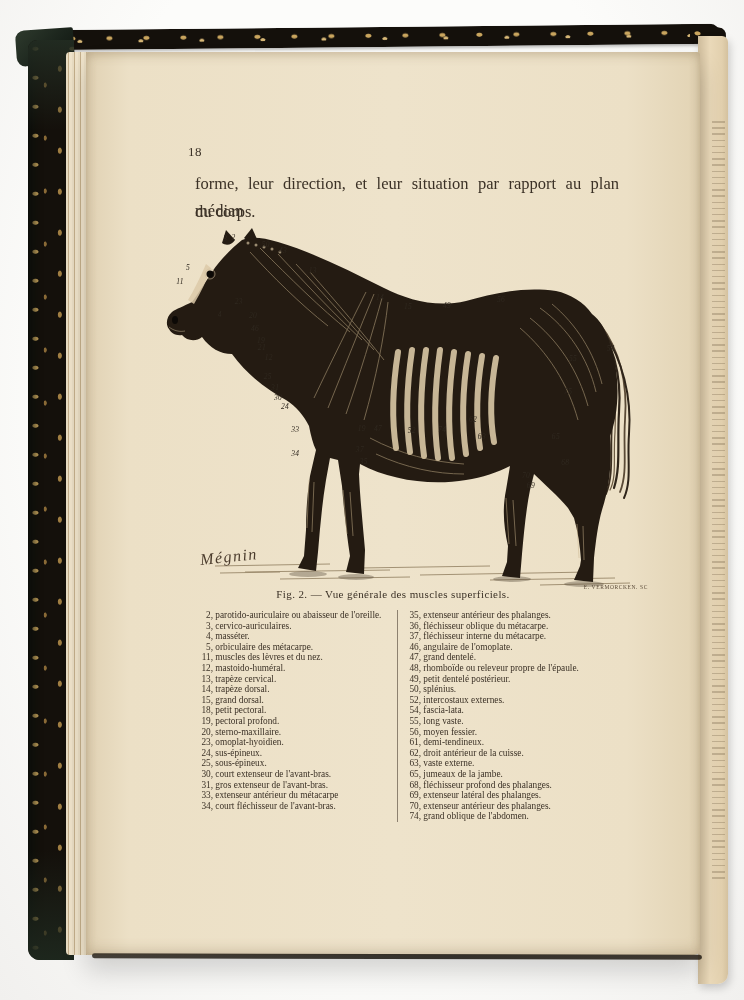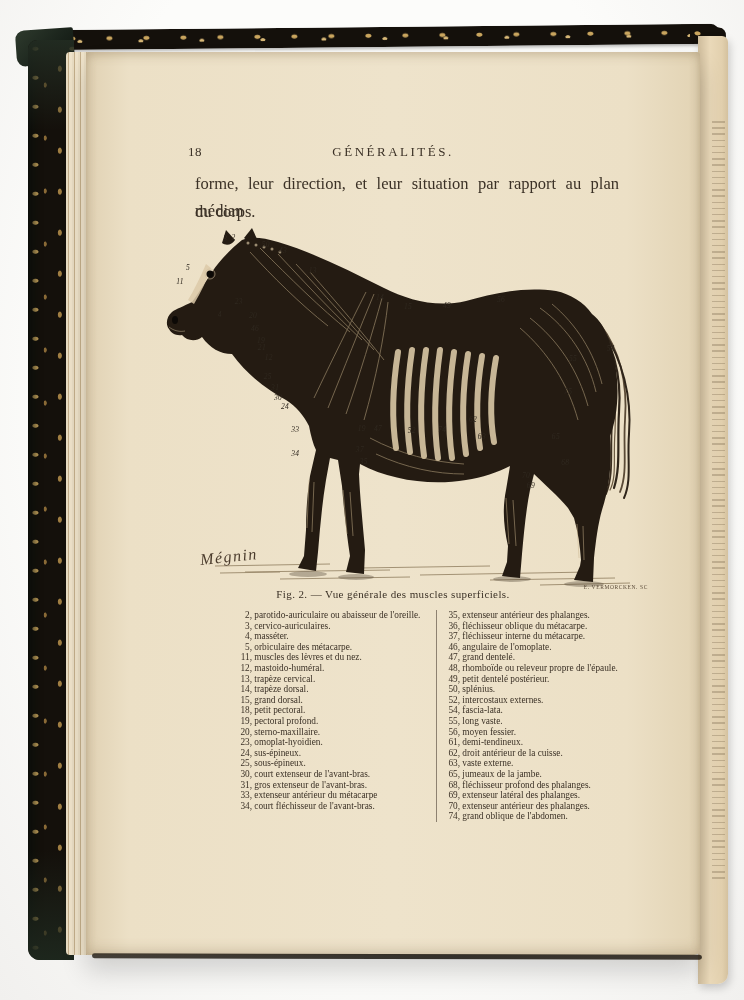--- a/index.html
+++ b/index.html
@@ -57,21 +57,21 @@
   .figure svg{position:absolute;inset:0;}
   .fig-label{position:absolute;transform:translate(-50%,-50%);
     font-size:7.5px;font-style:italic;color:#2f281f;letter-spacing:.3px;}
   .signature{left:40px;top:320px;font-size:16px;font-style:italic;color:#4a3b2c;
     transform:rotate(-6deg);letter-spacing:1.5px;position:absolute;}
   .engraver{right:2px;bottom:2px;position:absolute;font-size:5.5px;letter-spacing:.6px;color:#5c4c3a;}
   .caption{left:0;right:0;top:536px;text-align:center;font-size:11px;letter-spacing:.4px;}
   
   .legend{left:111px;top:558px;width:436px;display:flex;font-size:9.3px;line-height:1.14;}
   .legend .col{box-sizing:border-box;}
-  .legend .col.left{width:201px;padding-right:7px;border-right:1px solid rgba(62,50,38,.55);margin-left:39px;}
+  .legend .col.left{width:201px;padding-right:7px;border-right:1px solid rgba(62,50,38,.55);}
   .legend .col.right{flex:1;padding-left:7px;}
   .legend-item{padding-left:22px;text-indent:-22px;}
   .legend-item .num{display:inline-block;width:16px;text-align:right;text-indent:0;}
 </style>
 </head>
 <body>
 
 <div class="abs top-edge marble"></div>
 <div class="abs top-left-cap green"></div>
 <div class="abs top-right-tip marble"></div>
@@ -79,21 +79,20 @@
   <div class="corner t"></div>
   <div class="corner b"></div>
 </div>
 <div class="abs page-stack"></div>
 <div class="abs fore-edge">
   <div class="ghost-text"></div>
 </div>
 
 <div class="abs page">
   <div class="abs pagenum">18</div>
-  <div class="abs runhead">GÉNÉRALITÉS.</div>
   <div class="abs para-line">forme, leur direction, et leur situation par rapport au plan médian</div>
   <div class="abs para-line last">du corps.</div>
 
   <div class="abs figure">
     <svg viewBox="0 0 490 364">
 
       <g stroke="#857252" stroke-width=".9" opacity=".8">
         <path d="M55 338 L170 336 M85 344 L230 342 M200 340 L330 338 M260 347 L430 344 M330 352 L455 350 M120 351 L250 349 M380 357 L470 355 M60 345 L120 344"></path>
       </g>
 

